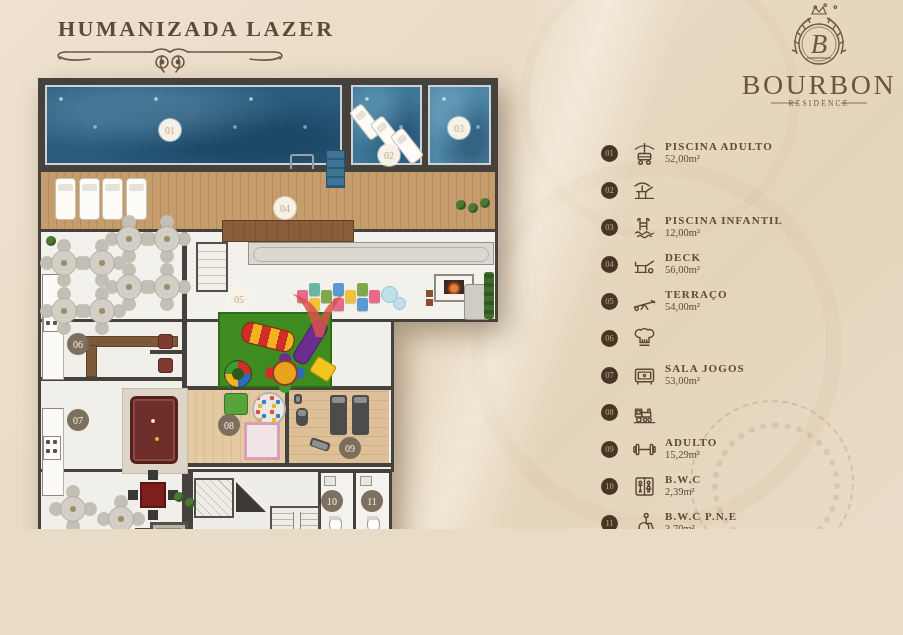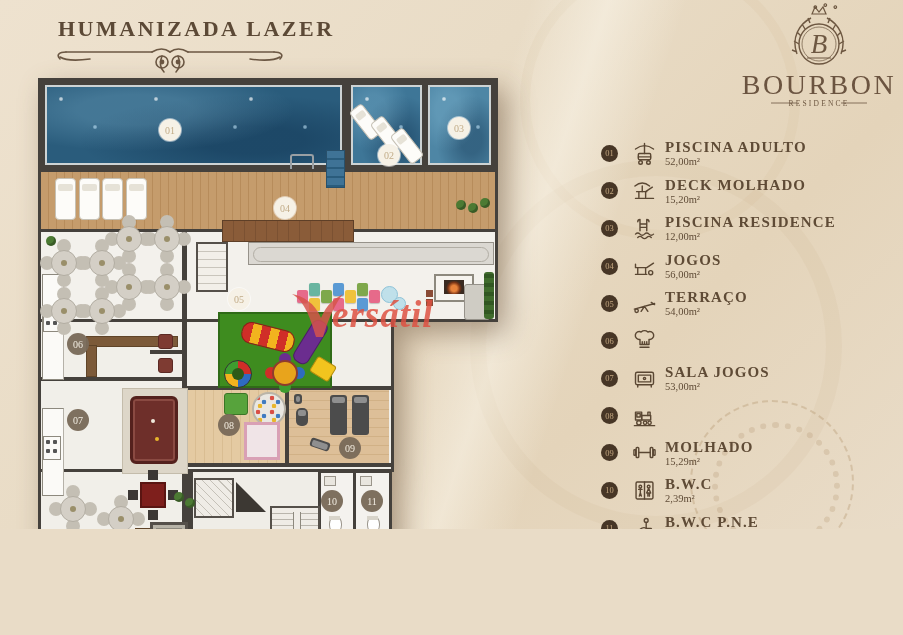--- a/index.html
+++ b/index.html
@@ -43,21 +43,21 @@
   .total .caption{font-size:11.5px;letter-spacing:1.6px;color:#6f5d46;margin-top:5px;}
 
   
   .legend{left:601px;top:138px;width:295px;display:flex;flex-direction:column;gap:7px;}
   .legend-row{display:flex;align-items:center;min-height:26.5px;}
   .legend-num{width:17px;height:17px;border-radius:50%;background:#473626;color:#c3a67f;
               font-size:8.5px;display:flex;align-items:center;justify-content:center;flex:0 0 17px;}
   .legend-ico{width:30px;height:30px;margin:0 6px 0 11px;flex:0 0 30px;display:flex;
               align-items:center;justify-content:center;}
   .legend-txt{line-height:1.2;color:#5f4b36;}
-  .legend-name{font-size:15px;letter-spacing:1.1px;font-weight:bold;}
+  .legend-name{font-size:11px;letter-spacing:1.1px;font-weight:bold;}
   .legend-area{font-size:10.5px;}
 
   
   .plan{left:38px;top:78px;width:460px;height:516px;
         filter:drop-shadow(9px 11px 14px rgba(80,55,30,.42));}
   .wall{position:absolute;background:#45413c;}
   .floor-grid{background-image:
       linear-gradient(rgba(150,140,120,.14) 1px,transparent 1px),
       linear-gradient(90deg,rgba(150,140,120,.14) 1px,transparent 1px);
       background-size:9px 9px;}
@@ -316,21 +316,20 @@
       <div class="plant" style="left: 418px; top: 122px; z-index: 5;"></div>
       <div class="plant" style="left: 430px; top: 125px; z-index: 5;"></div>
       <div class="plant" style="left: 442px; top: 120px; z-index: 5;"></div>
       <div class="plant" style="left: 8px; top: 158px; z-index: 5;"></div>
     </div>
 
   <div class="abs watermark">
     <svg class="wm-v" width="54" height="48" viewBox="0 0 54 48">
       <path d="M2 2 C15 9 21 28 26 45 L33 45 C39 24 47 9 53 2 C44 7 37 12 31 26 C25 11 13 4 2 2 Z" fill="#d6544a" opacity=".84"></path>
     </svg>
-    <span class="wm-red">ersátil</span>
   </div>
 
   <div class="abs legend" id="legend">
       <div class="legend-row">
       <div class="legend-num">01</div>
       <div class="legend-ico">
         <svg width="27" height="27" viewBox="0 0 24 24" fill="none" stroke="#5a4733" stroke-width="1.25" stroke-linecap="round" stroke-linejoin="round">
             <use href="#adult-pool-icon"></use>
           </svg>
       </div>
@@ -339,46 +338,42 @@
         <div class="legend-area">52,00m²</div>
       </div>
     </div>
       <div class="legend-row">
       <div class="legend-num">02</div>
       <div class="legend-ico">
         <svg width="27" height="27" viewBox="0 0 24 24" fill="none" stroke="#5a4733" stroke-width="1.25" stroke-linecap="round" stroke-linejoin="round">
             <use href="#wet-deck-icon"></use>
           </svg>
       </div>
-      <div class="legend-txt">
-        <div class="legend-name">DECK MOLHADO</div>
-        <div class="legend-area">15,20m²</div>
-      </div>
     </div>
       <div class="legend-row">
       <div class="legend-num">03</div>
       <div class="legend-ico">
         <svg width="27" height="27" viewBox="0 0 24 24" fill="none" stroke="#5a4733" stroke-width="1.25" stroke-linecap="round" stroke-linejoin="round">
             <use href="#kids-pool-icon"></use>
           </svg>
       </div>
       <div class="legend-txt">
-        <div class="legend-name">PISCINA RESIDENCE</div>
+        <div class="legend-name">PISCINA INFANTIL</div>
         <div class="legend-area">12,00m²</div>
       </div>
     </div>
       <div class="legend-row">
       <div class="legend-num">04</div>
       <div class="legend-ico">
         <svg width="27" height="27" viewBox="0 0 24 24" fill="none" stroke="#5a4733" stroke-width="1.25" stroke-linecap="round" stroke-linejoin="round">
             <use href="#deck-icon"></use>
           </svg>
       </div>
       <div class="legend-txt">
-        <div class="legend-name">JOGOS</div>
+        <div class="legend-name">DECK</div>
         <div class="legend-area">56,00m²</div>
       </div>
     </div>
       <div class="legend-row">
       <div class="legend-num">05</div>
       <div class="legend-ico">
         <svg width="27" height="27" viewBox="0 0 24 24" fill="none" stroke="#5a4733" stroke-width="1.25" stroke-linecap="round" stroke-linejoin="round">
             <use href="#terrace-icon"></use>
           </svg>
       </div>
@@ -416,21 +411,21 @@
       </div>
     </div>
       <div class="legend-row">
       <div class="legend-num">09</div>
       <div class="legend-ico">
         <svg width="27" height="27" viewBox="0 0 24 24" fill="none" stroke="#5a4733" stroke-width="1.25" stroke-linecap="round" stroke-linejoin="round">
             <use href="#fitness-icon"></use>
           </svg>
       </div>
       <div class="legend-txt">
-        <div class="legend-name">MOLHADO</div>
+        <div class="legend-name">ADULTO</div>
         <div class="legend-area">15,29m²</div>
       </div>
     </div>
       <div class="legend-row">
       <div class="legend-num">10</div>
       <div class="legend-ico">
         <svg width="27" height="27" viewBox="0 0 24 24" fill="none" stroke="#5a4733" stroke-width="1.25" stroke-linecap="round" stroke-linejoin="round">
             <use href="#wc-icon"></use>
           </svg>
       </div>

